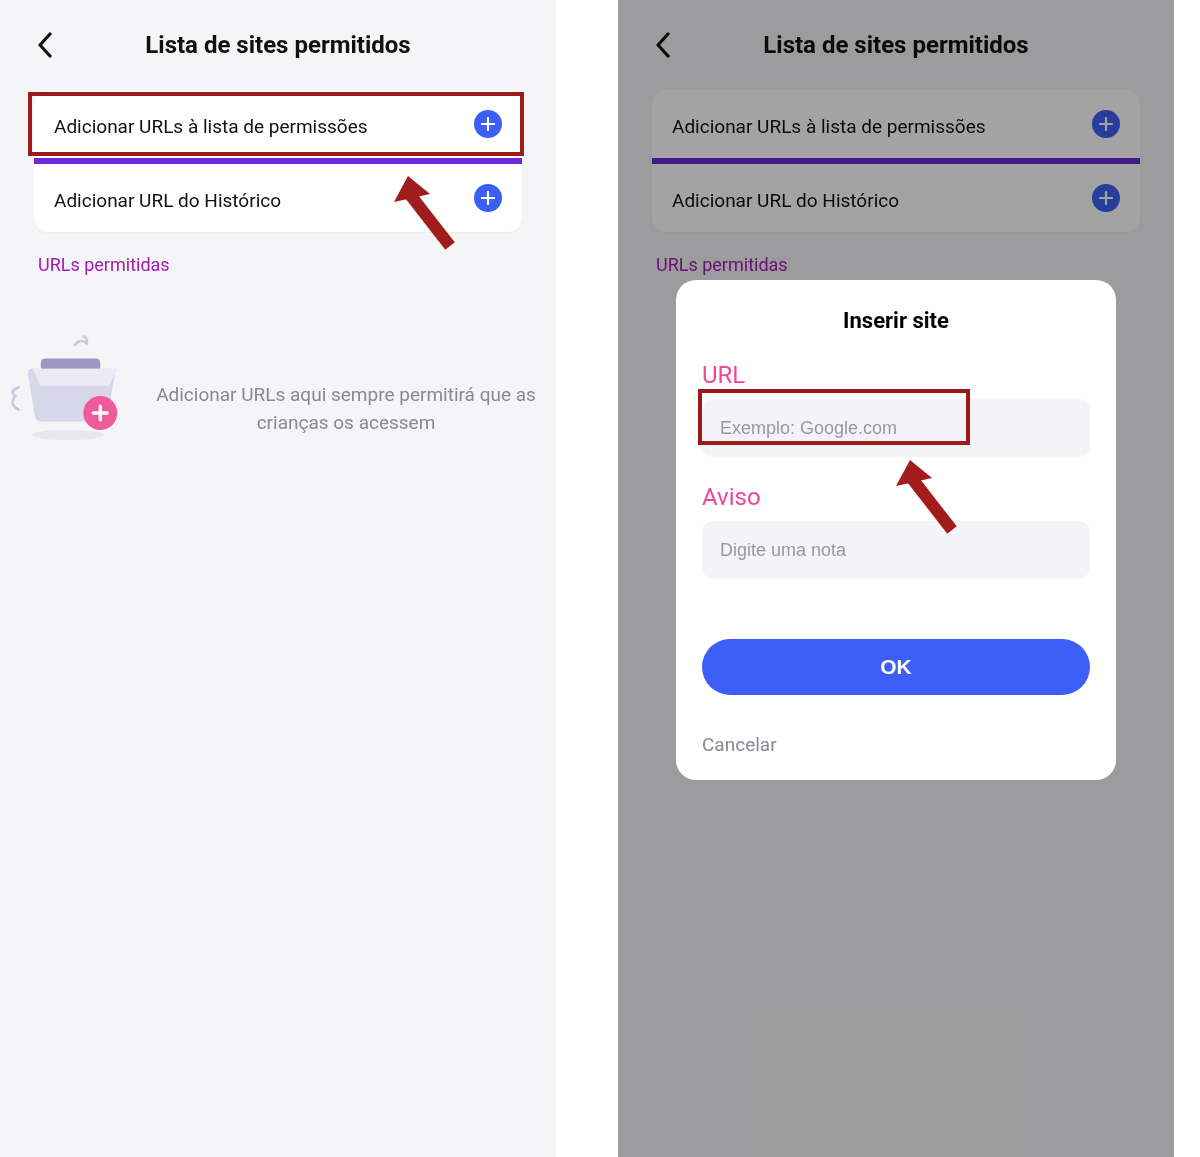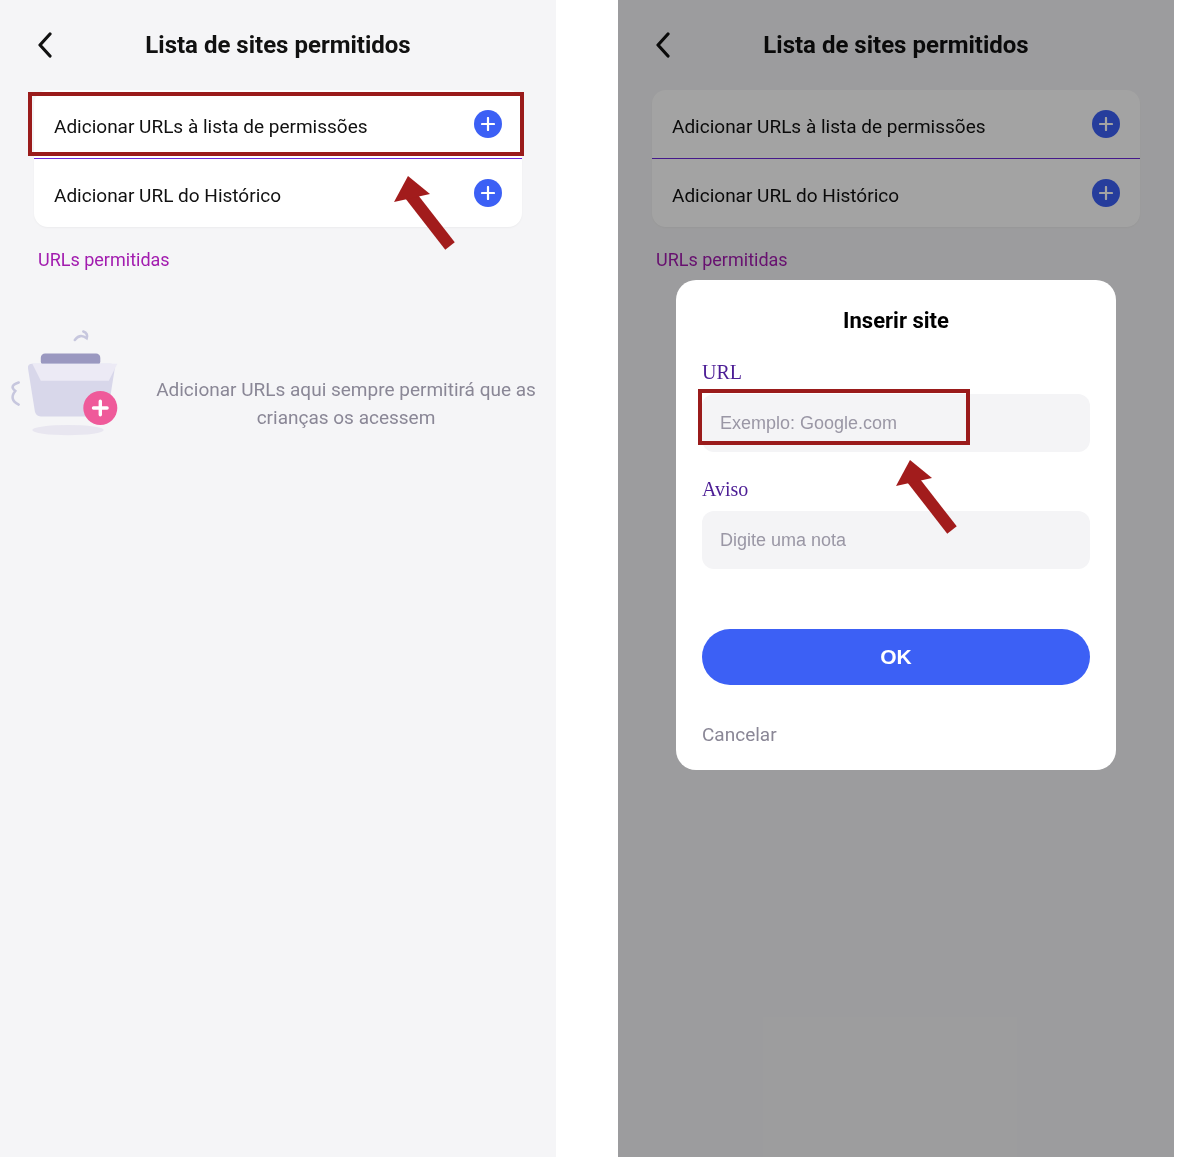--- a/index.html
+++ b/index.html
@@ -26,21 +26,21 @@
   }
   .title { font-size: 24px; font-weight: 700; color: #111; text-align: center; }
   .card {
     margin: 0 34px 16px 34px; background: #fff; border-radius: 14px;
     box-shadow: 0 1px 2px rgba(0,0,0,0.04);
   }
   .row {
     display: flex; align-items: flex-end; justify-content: space-between;
     padding: 20px 20px; position: relative;
   }
-  .row + .row { border-top: 1px solid #6d28d9; gap: 28px; }
+  .row + .row { border-top: 6px solid #6d28d9; gap: 28px; }
   .row-label { font-size: 19px; color: #111; }
   .plus-btn {
     width: 28px; height: 28px; border-radius: 50%; background: #3c60f5;
     display: flex; align-items: center; justify-content: center; flex-shrink: 0;
   }
   .section-label {
     margin: 22px 38px 0 38px; font-size: 18px; color: #a21caf;
   }
   .empty-zone {
     display: flex; flex-direction: row; align-items: center;
@@ -52,21 +52,21 @@
   }
   .overlay {
     position: absolute; inset: 0; background: rgba(0,0,0,0.36);
   }
   .modal {
     position: absolute; left: 50%; transform: translateX(-50%);
     top: 280px; width: 440px; background: #fff; border-radius: 20px;
     padding: 28px 26px 20px 26px;
   }
   .modal-title { font-size: 22px; font-weight: 700; text-align: center; margin-bottom: 28px; }
-  .field-label { font-size: 20px; color: #4c1d95; margin-bottom: 10px; font-family: Liberation Serif, serif; }
+  .field-label { font-size: 24px; color: #ec4899; margin-bottom: 10px; }
   .input {
     width: 100%; height: 58px; border: none; outline: none;
     background: #f4f4f6; border-radius: 12px; padding: 0 18px;
     font-size: 18px; color: #333;
   }
   .input::placeholder { color: #9a97a5; }
   .field-group { margin-bottom: 26px; position: relative; }
   .ok-btn {
     width: 100%; height: 56px; background: #3c60f5; color: #fff;
     font-size: 21px; font-weight: 600; border: none; border-radius: 28px;

